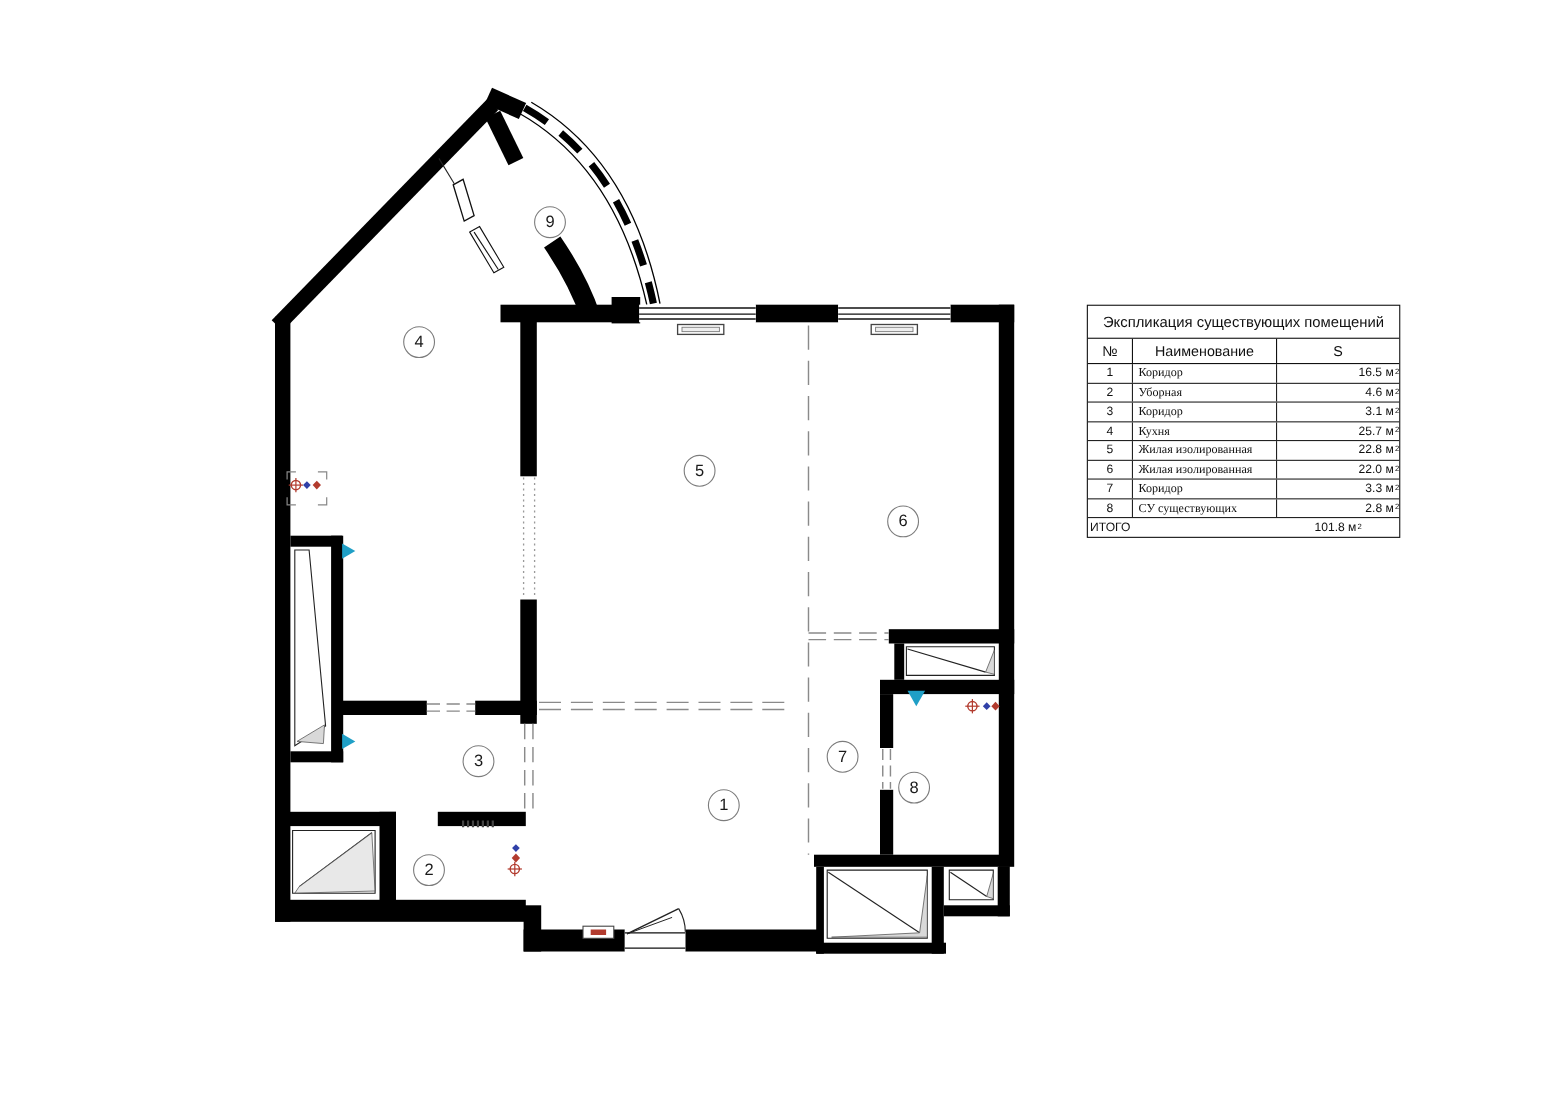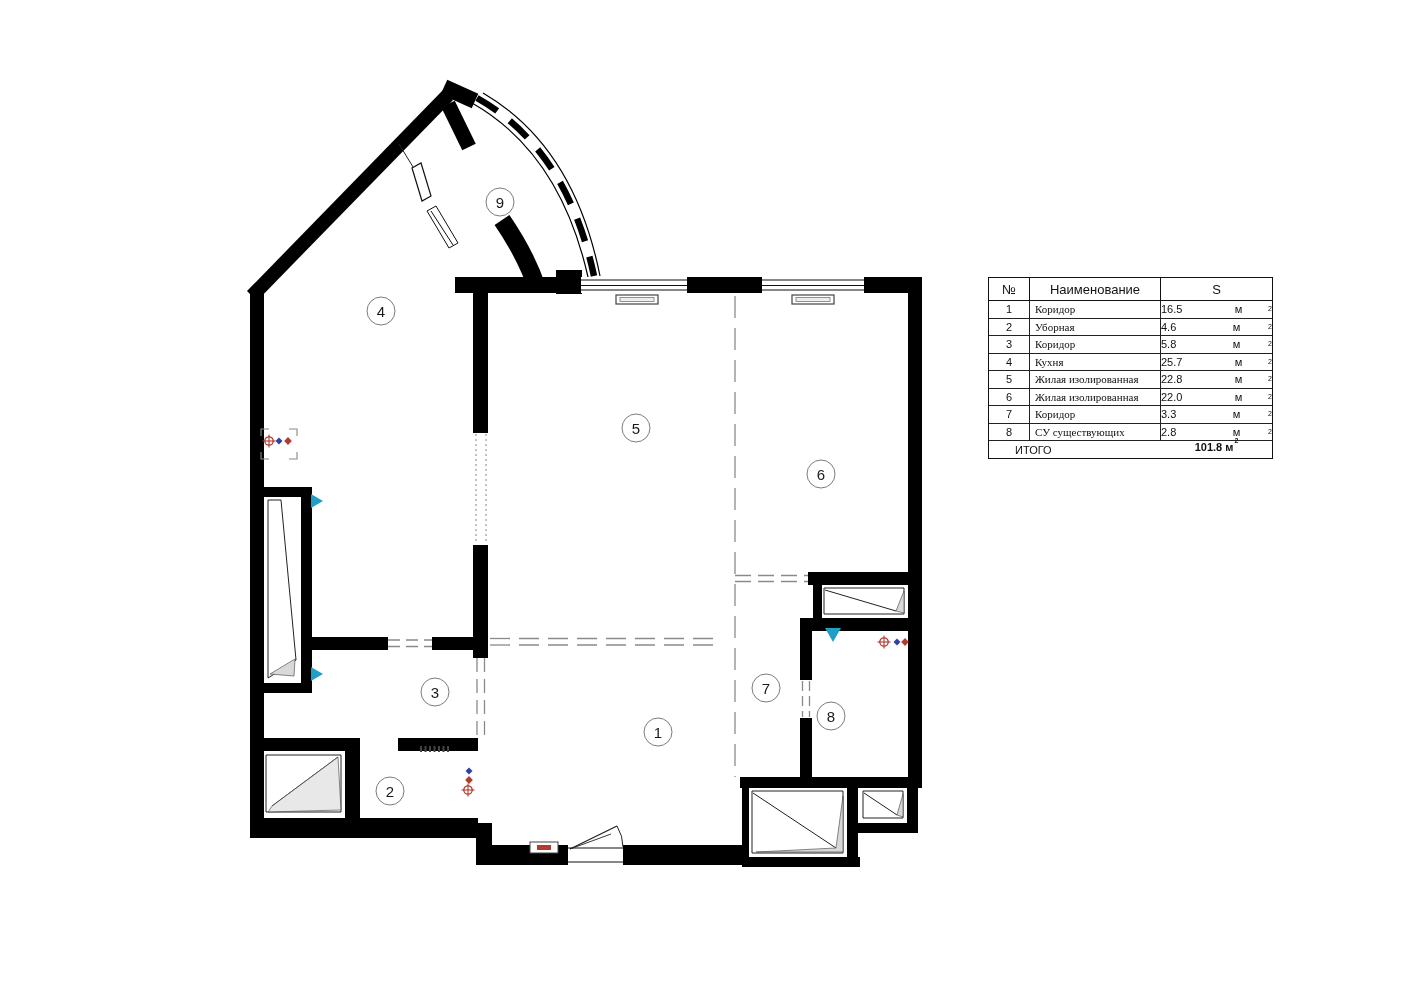--- a/index.html
+++ b/index.html
@@ -20,24 +20,24 @@
   .expl .hdr{display:grid;grid-template-columns:41px 131px 1fr;height:22px;
     border-bottom:1.4px solid #111;font-size:13px;}
   .expl .hdr>div{display:flex;align-items:center;justify-content:center;}
   .expl .hdr>div:not(:last-child){border-right:1.1px solid #111;}
   .expl .row{display:grid;grid-template-columns:41px 131px 1fr;height:16.5px;
     border-bottom:1px solid #222;font-size:11px;}
   .expl .row>div{display:flex;align-items:center;overflow:hidden;white-space:nowrap;}
   .expl .row>div:not(:last-child){border-right:1.1px solid #222;}
   .expl .c-num{justify-content:center;}
   .expl .c-name{padding-left:5px;font-family:Liberation Serif, serif;}
-  .expl .c-area{justify-content:space-between;}
+  .expl .c-area{justify-content:flex-end;}
   .expl .total{display:grid;grid-template-columns:172px 1fr;height:17px;font-size:11px;}
-  .expl .total .t-label{display:flex;align-items:center;padding-left:2px;margin-left:24px;}
-  .expl .total .t-area{display:flex;align-items:flex-start;justify-content:center;font-weight:bold;}
+  .expl .total .t-label{display:flex;align-items:center;padding-left:2px;}
+  .expl .total .t-area{display:flex;align-items:center;justify-content:center;}
   sup{font-size:7px;line-height:0;vertical-align:super;margin-left:1px;}
 </style>
 </head>
 <body>
 
 <div id="stage">
 
 <svg width="1414" height="1000" viewBox="0 0 1414 1000">
 
   <g fill="#000" stroke="none">
@@ -217,40 +217,41 @@
 <div class="room-badge" style="left:390px;top:791px;">2</div>
 <div class="room-badge" style="left:435px;top:692px;">3</div>
 <div class="room-badge" style="left:381px;top:311px;">4</div>
 <div class="room-badge" style="left:636px;top:428px;">5</div>
 <div class="room-badge" style="left:821px;top:474px;">6</div>
 <div class="room-badge" style="left:766px;top:688px;">7</div>
 <div class="room-badge" style="left:831px;top:716px;">8</div>
 <div class="room-badge" style="left:500px;top:202px;">9</div>
 
 <div class="expl">
+  <div class="title">Экспликация существующих помещений</div>
   <div class="hdr">
     <div>№</div>
     <div>Наименование</div>
     <div>S</div>
   </div>
 
   <div class="row">
     <div class="c-num">1</div>
     <div class="c-name">Коридор</div>
     <div class="c-area"><span>16.5</span>&nbsp;<span>м</span><sup>2</sup></div>
   </div>
   <div class="row">
     <div class="c-num">2</div>
     <div class="c-name">Уборная</div>
     <div class="c-area"><span>4.6</span>&nbsp;<span>м</span><sup>2</sup></div>
   </div>
   <div class="row">
     <div class="c-num">3</div>
     <div class="c-name">Коридор</div>
-    <div class="c-area"><span>5.8</span>&nbsp;<span>м</span><sup>2</sup></div>
+    <div class="c-area"><span>3.1</span>&nbsp;<span>м</span><sup>2</sup></div>
   </div>
   <div class="row">
     <div class="c-num">4</div>
     <div class="c-name">Кухня</div>
     <div class="c-area"><span>25.7</span>&nbsp;<span>м</span><sup>2</sup></div>
   </div>
   <div class="row">
     <div class="c-num">5</div>
     <div class="c-name">Жилая изолированная</div>
     <div class="c-area"><span>22.8</span>&nbsp;<span>м</span><sup>2</sup></div>

